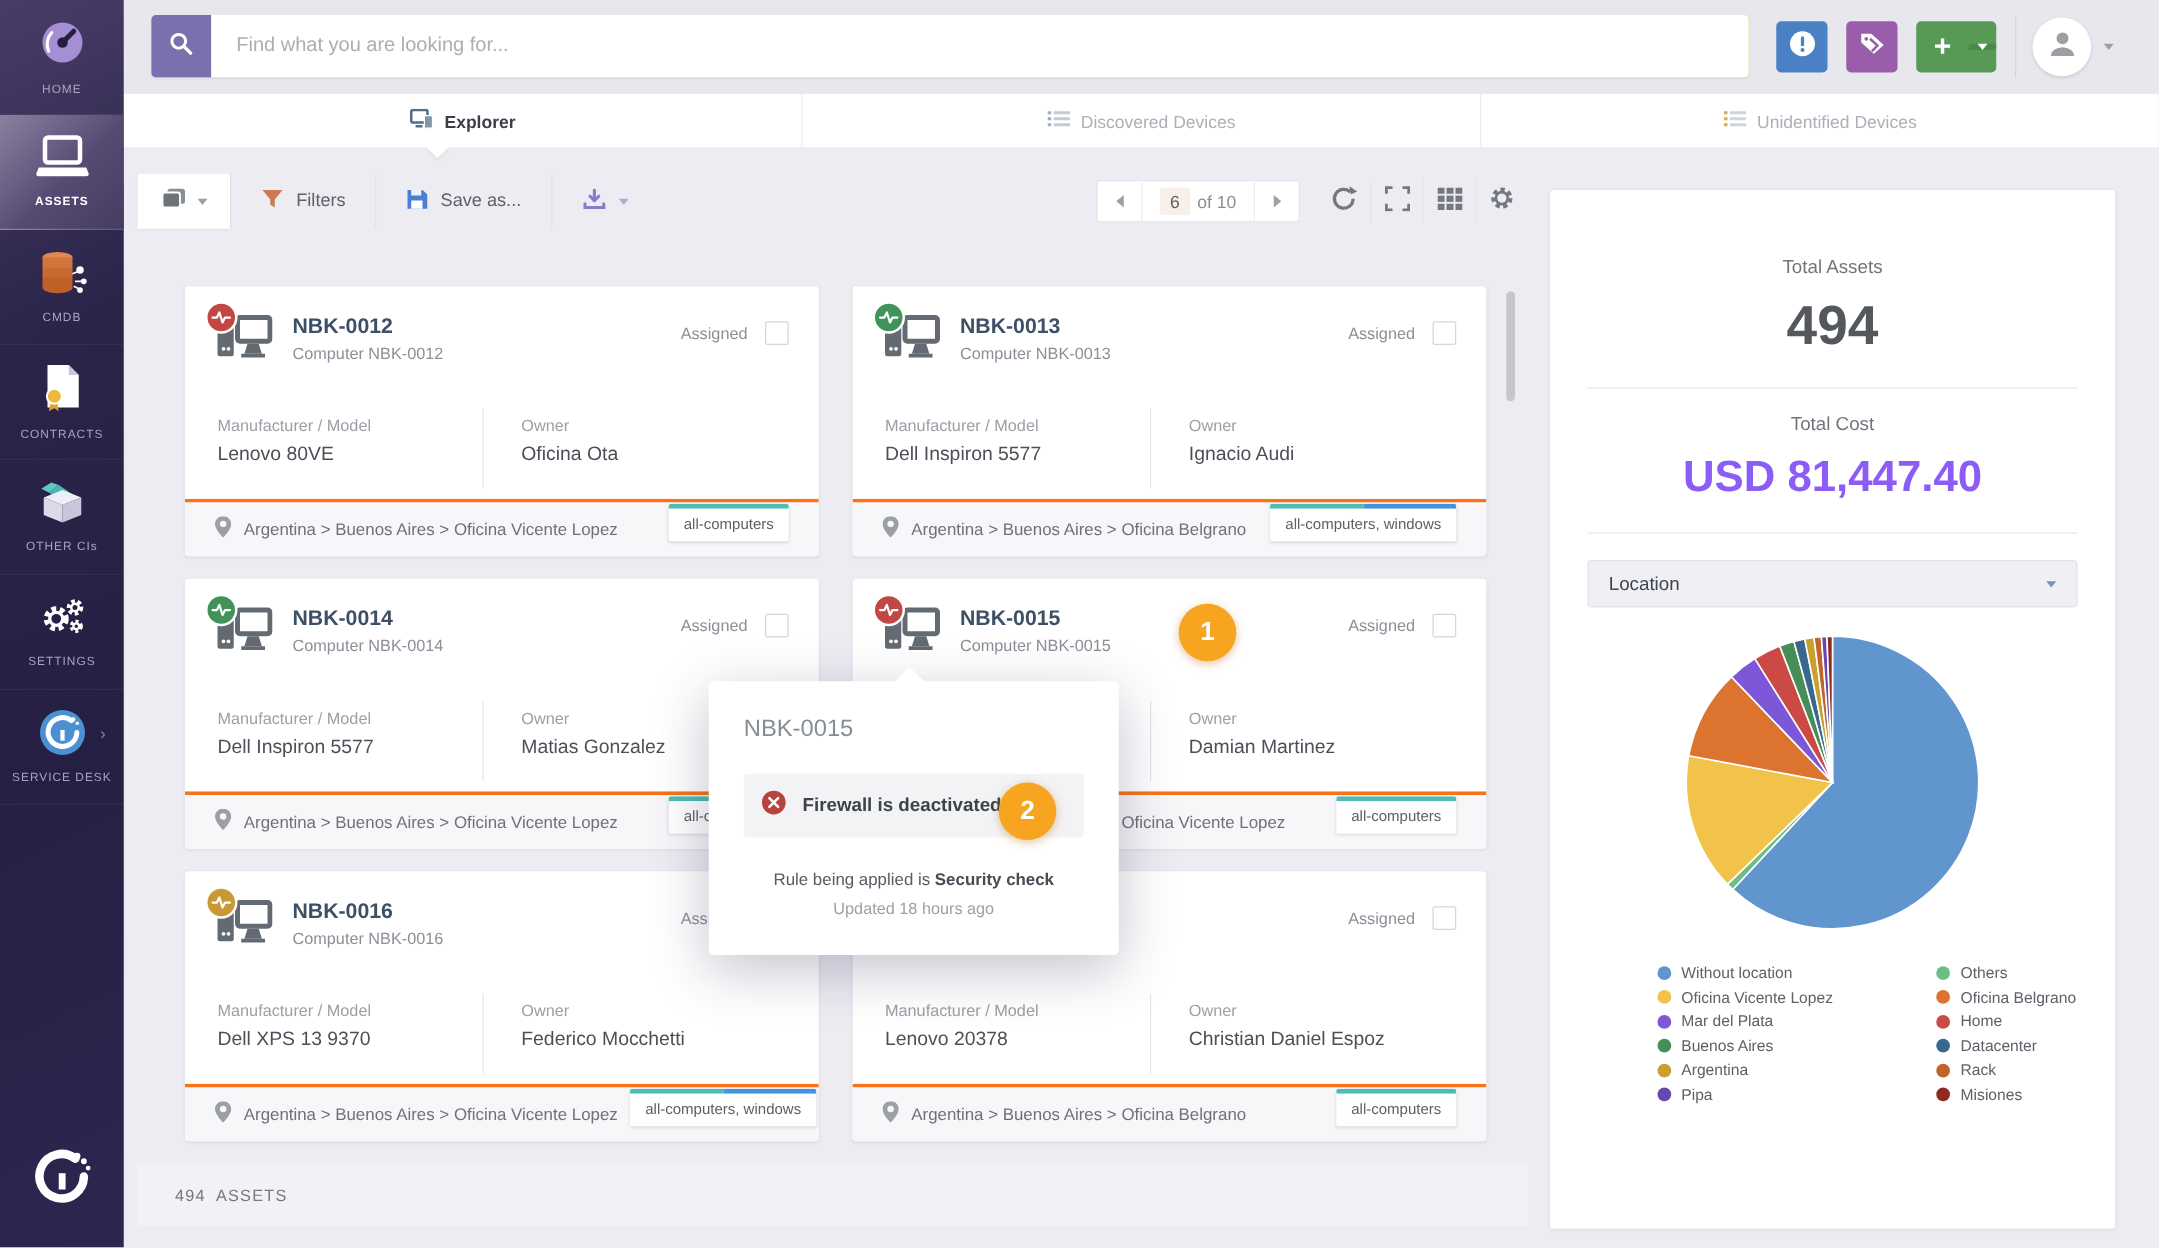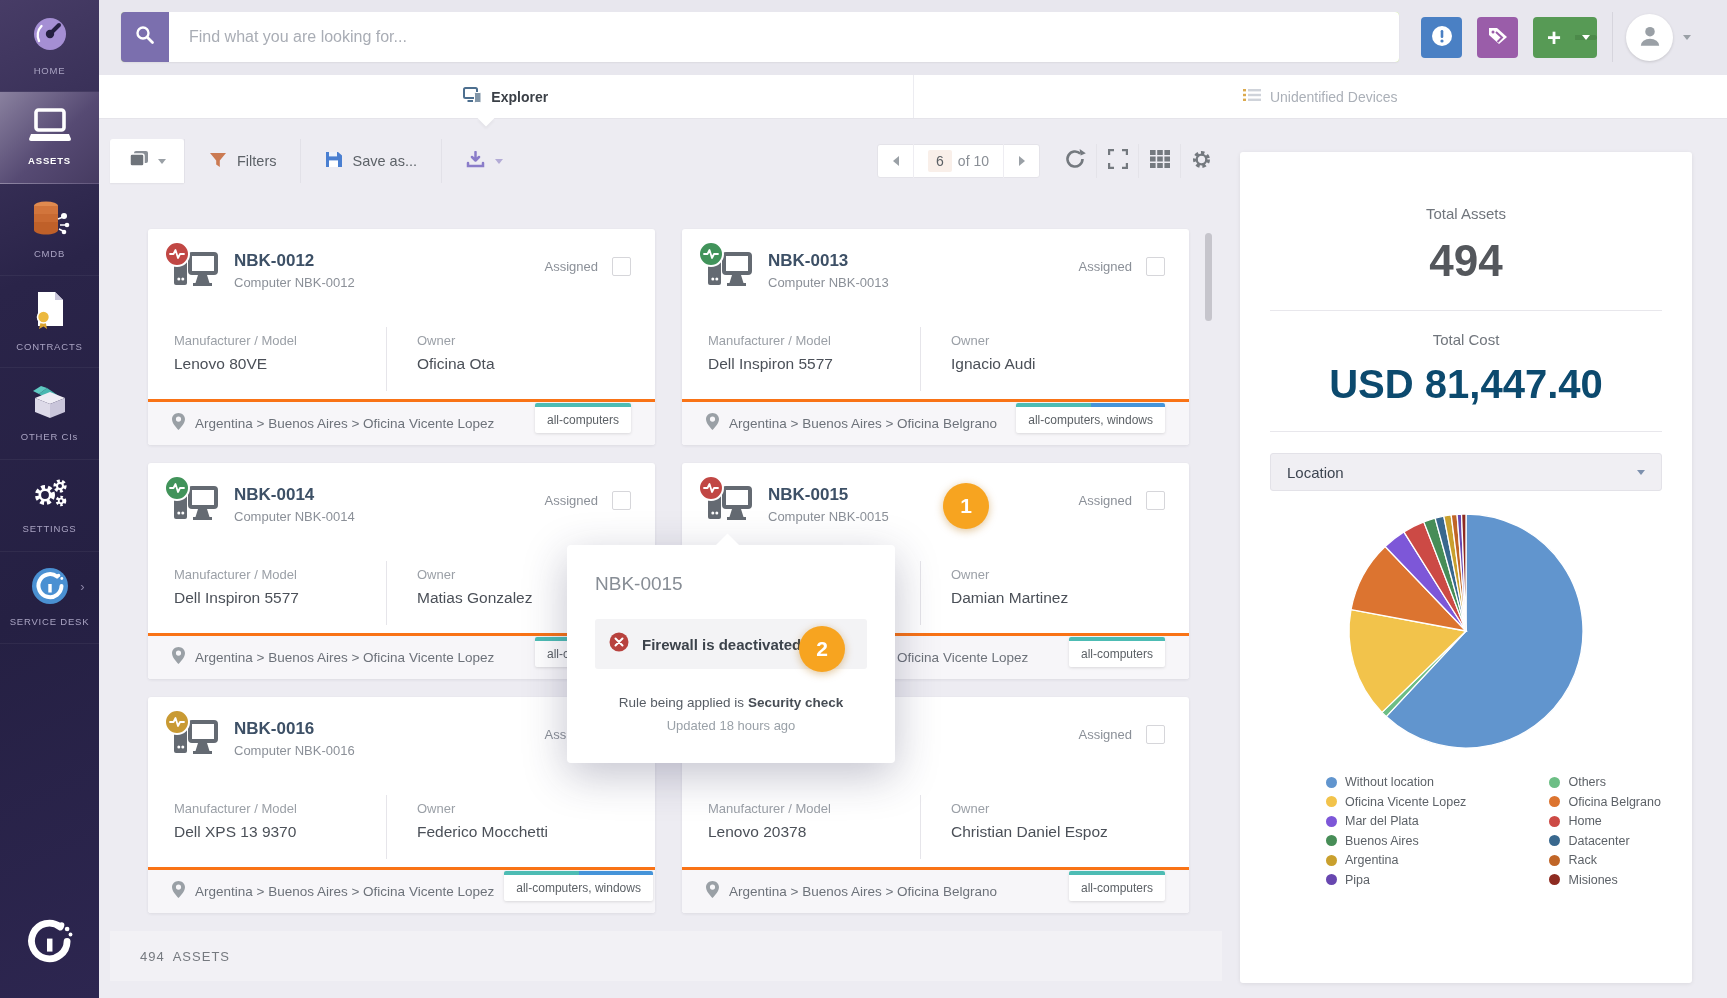--- a/index.html
+++ b/index.html
@@ -110,21 +110,21 @@
   .ann-1 { left:844px; top:364px; }
   .ann-2 { left:700px; top:507px; }
 
   
   .panel { position:absolute; left:1141px; top:33px; width:452px; height:831px; background:#fff; border-radius:3px; box-shadow:0 1px 4px rgba(0,0,0,0.08); }
   .panel-label { text-align:center; font-size:15px; color:#70757c; }
   .p-assets-label { margin-top:53px; }
   .p-assets-value { text-align:center; font-size:44px; font-weight:bold; color:#54575c; margin-top:14px; }
   .p-hr { border:none; border-top:1px solid #e8e7ec; margin:24px 30px 0; }
   .p-cost-label { margin-top:20px; }
-  .p-cost-value { text-align:center; font-size:40px; font-weight:bold; color:#0c4a6e; margin-top:14px; }
+  .p-cost-value { text-align:center; font-size:35px; font-weight:bold; color:#8b5cf6; margin-top:14px; }
   .p-select { margin:21px 30px 0; height:38px; background:#f0eff3; border:1px solid #e3e2e8; border-radius:3px; display:flex; align-items:center; padding:0 16px; cursor:pointer; }
   .p-select span { font-size:15px; color:#3d4550; }
   .p-select .caret { margin-left:auto; border-top-color:#7d90ad; }
   .pie-wrap { margin-top:10px; }
   .legend { margin:8px 0 0 86px; display:grid; grid-template-rows:repeat(6, 14.5px); grid-auto-flow:column; gap:5px 52px; }
   .legend-item { display:flex; align-items:center; gap:8px; }
   .legend-dot { width:11px; height:11px; border-radius:50%; flex:none; }
   .legend-label { font-size:12.5px; color:#5d6268; white-space:nowrap; }
 </style>
 </head>
@@ -278,20 +278,37 @@
   <div class="tab active">
     <span>
       <svg width="19" height="17" viewBox="0 0 19 17">
           <rect x="1" y="1" width="13" height="10" rx="1.5" fill="none" stroke="#4d6f8f" stroke-width="2"></rect>
           <line x1="4.5" y1="14" x2="10" y2="14" stroke="#4d6f8f" stroke-width="2"></line>
           <rect x="11.5" y="5.5" width="6.5" height="10" rx="1" fill="#8296a8" stroke="#fff"></rect>
         </svg>
     </span>
     <span>Explorer</span>
     <span class="tab-notch"></span>
+  </div>
+  <div class="tab">
+    <span>
+      <svg width="18" height="14" viewBox="0 0 18 14">
+          <g fill="#9fb0c6">
+            <rect y="1" width="3" height="2.4"></rect>
+            <rect y="5.8" width="3" height="2.4"></rect>
+            <rect y="10.6" width="3" height="2.4"></rect>
+          </g>
+          <g fill="#c3cbd6">
+            <rect x="5" y="1" width="13" height="2.4"></rect>
+            <rect x="5" y="5.8" width="13" height="2.4"></rect>
+            <rect x="5" y="10.6" width="13" height="2.4"></rect>
+          </g>
+        </svg>
+    </span>
+    <span>Discovered Devices</span>
   </div>
   <div class="tab">
     <span>
       <svg width="18" height="14" viewBox="0 0 18 14">
           <g fill="#dcaa4e">
             <rect y="1" width="3" height="2.4"></rect>
             <rect y="5.8" width="3" height="2.4"></rect>
             <rect y="10.6" width="3" height="2.4"></rect>
           </g>
           <g fill="#cfd3da">

